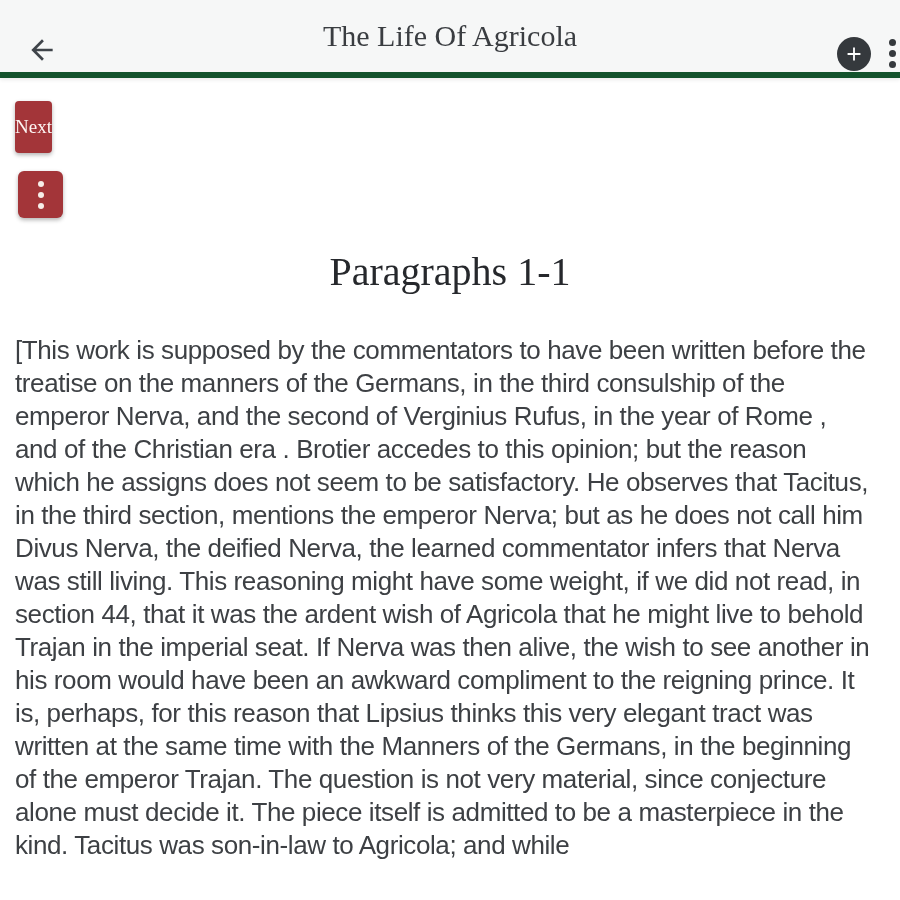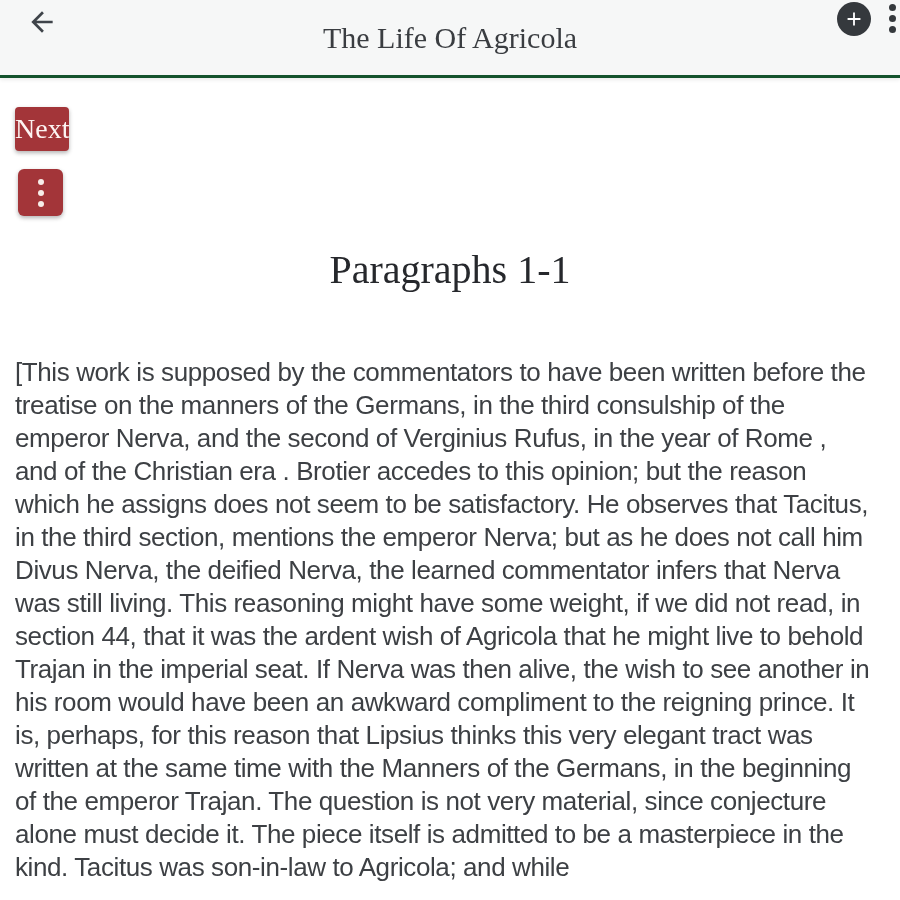--- a/index.html
+++ b/index.html
@@ -8,24 +8,24 @@
     overflow: hidden;
     background: #ffffff;
     font-family: "Liberation Sans", sans-serif;
   }
 
   
   .appbar {
     position: relative;
     height: 78px;
     background: var(--header-bg, #F6F7F7);
-    border-bottom: 3px solid #14532d;
+    border-bottom: 6px solid #14532d;
     box-shadow: 0 2px 4px rgba(0,0,0,0.08);
     display: flex;
-    align-items: flex-start;
+    align-items: flex-end;
     padding: 0 6px 0 20px;
   }
   .back-btn {
     width: 44px; height: 44px;
     display: flex; align-items: center; justify-content: center;
     background: transparent; border: none; cursor: pointer;
   }
   .back-btn svg { width: 32px; height: 32px; fill: #3F444A; }
   .appbar-title {
     position: absolute;
@@ -59,28 +59,28 @@
     margin-right: -4px;
   }
   .kebab .dot {
     width: 7px; height: 7px; border-radius: 50%;
     background: var(--icon-dark, #35393D);
   }
 
   
   .next-btn {
     display: flex; align-items: center; justify-content: center;
-    margin: 29px 16px 0 15px;
-    height: 44px;
+    margin: 23px 16px 0 15px;
+    height: 52px;
     background: var(--accent, #A33539);
     border: none; border-radius: 4px;
     box-shadow: 0 2px 4px rgba(0,0,0,0.30);
     cursor: pointer;
     font-family: "Liberation Serif", serif;
-    font-size: 28px;
+    font-size: 19px;
     color: #FDF4F2;
   }
   .menu-btn {
     margin: 18px 0 0 18px;
     width: 45px; height: 47px;
     background: var(--accent, #A33539);
     border: none; border-radius: 6px;
     box-shadow: 0 2px 4px rgba(0,0,0,0.30);
     cursor: pointer;
     display: flex; flex-direction: column;
@@ -95,21 +95,21 @@
   .section-heading {
     margin-top: 30px;
     text-align: center;
     font-family: "Liberation Serif", serif;
     font-size: 40px;
     font-weight: 400;
     line-height: 48px;
     color: #26282C;
   }
   .article {
-    margin-top: 62px;
+    margin-top: 38px;
     padding: 0 28px 0 15px;
     font-size: 26px;
     line-height: 33px;
     letter-spacing: -0.4px;
     color: var(--body-text, #3D4044);
     text-align: left;
   }
 </style>
 </head>
 <body>

